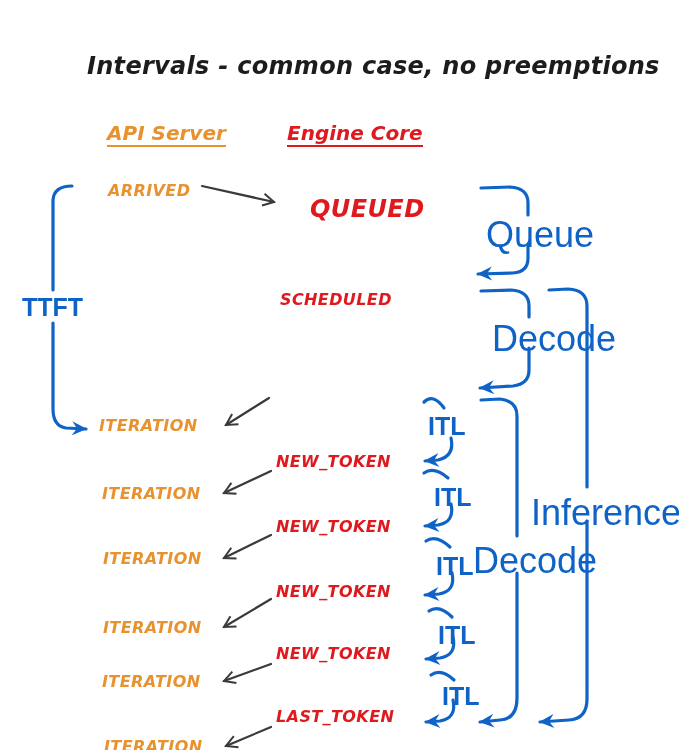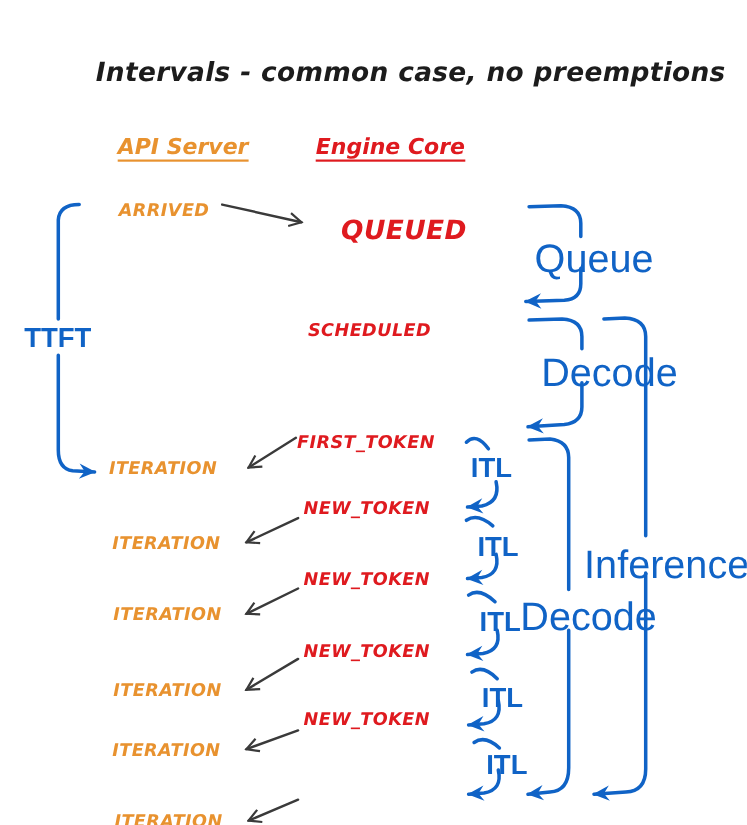--- a/index.html
+++ b/index.html
@@ -100,25 +100,25 @@
   <div class="lbl hand evt orange" style="left:108px;top:150px;font-size:16px;">ARRIVED</div>
   <div class="lbl hand evt orange" style="left:99px;top:385px;">ITERATION</div>
   <div class="lbl hand evt orange" style="left:102px;top:453px;">ITERATION</div>
   <div class="lbl hand evt orange" style="left:103px;top:518px;">ITERATION</div>
   <div class="lbl hand evt orange" style="left:103px;top:587px;">ITERATION</div>
   <div class="lbl hand evt orange" style="left:102px;top:641px;">ITERATION</div>
   <div class="lbl hand evt orange" style="left:104px;top:706px;">ITERATION</div>
 
   <div class="lbl hand evt red" style="left:310px;top:164px;font-size:24px;">QUEUED</div>
   <div class="lbl hand evt red" style="left:280px;top:259px;">SCHEDULED</div>
-  <div class="lbl hand evt red" style="left:270px;top:361px;">FIRST_TOKEN</div>
   <div class="lbl hand evt red" style="left:276px;top:421px;">NEW_TOKEN</div>
   <div class="lbl hand evt red" style="left:276px;top:486px;">NEW_TOKEN</div>
   <div class="lbl hand evt red" style="left:276px;top:551px;">NEW_TOKEN</div>
   <div class="lbl hand evt red" style="left:276px;top:613px;">NEW_TOKEN</div>
+  <div class="lbl hand evt red" style="left:276px;top:676px;">LAST_TOKEN</div>
 
   <div class="lbl blue mid" style="left:22px;top:262px;">TTFT</div>
   <div class="lbl blue big" style="left:486px;top:183px;">Queue</div>
   <div class="lbl blue big" style="left:492px;top:287px;">Decode</div>
   <div class="lbl blue big" style="left:473px;top:509px;">Decode</div>
   <div class="lbl blue big" style="left:531px;top:461px;">Inference</div>
   <div class="lbl blue mid" style="left:428px;top:381px;">ITL</div>
   <div class="lbl blue mid" style="left:434px;top:452px;">ITL</div>
   <div class="lbl blue mid" style="left:436px;top:521px;">ITL</div>
   <div class="lbl blue mid" style="left:438px;top:590px;">ITL</div>

